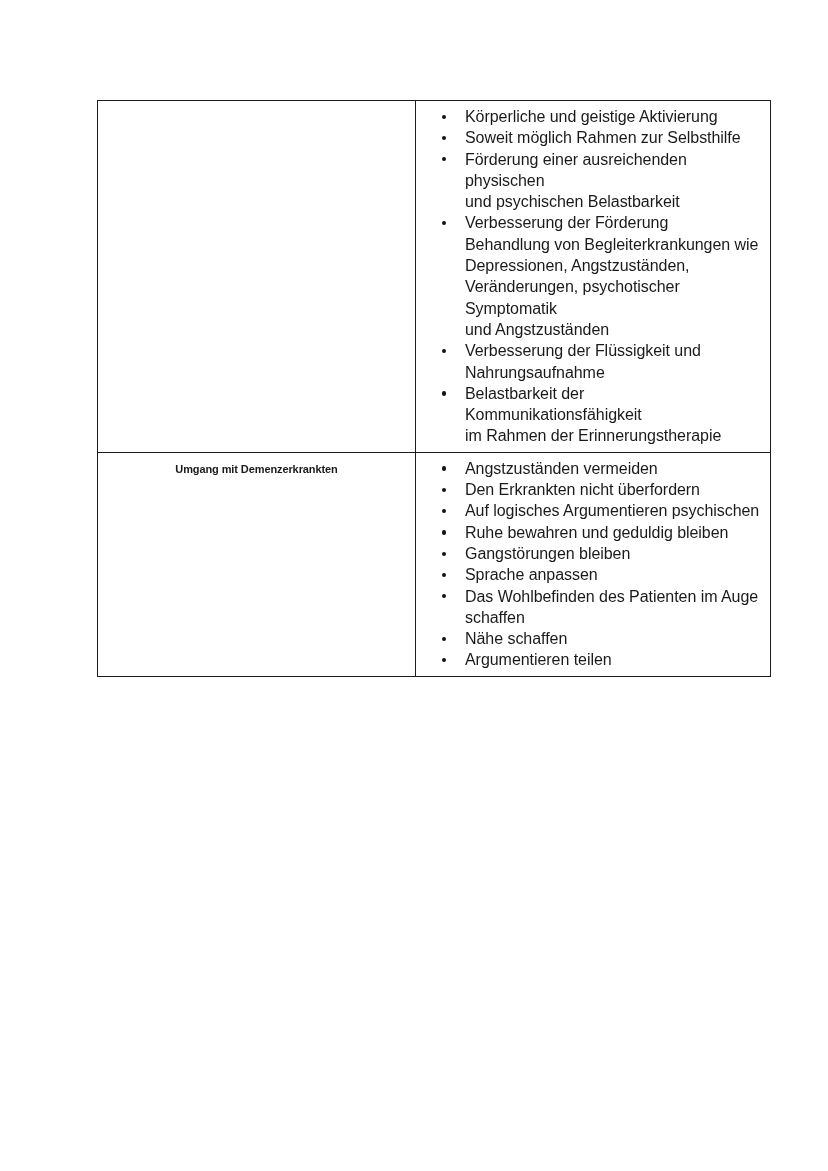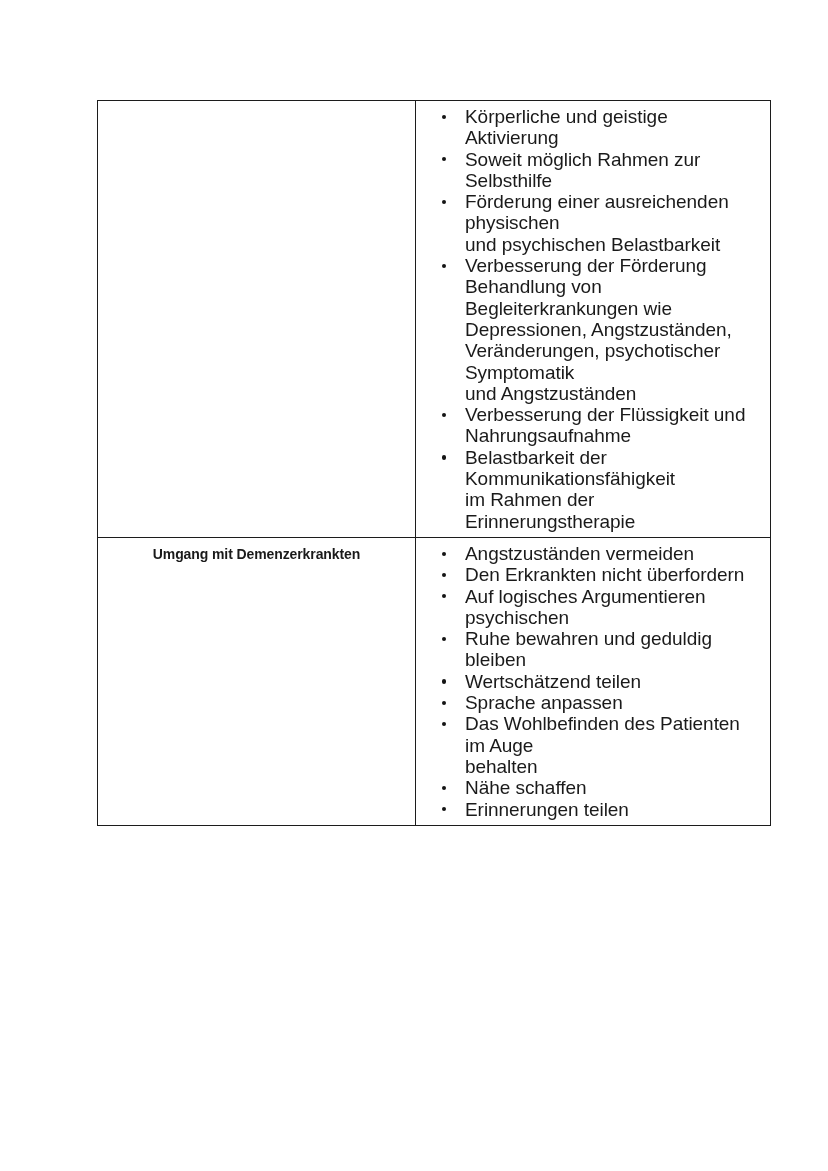--- a/index.html
+++ b/index.html
@@ -45,40 +45,40 @@
     width: 317px;
   }
   .col-content {
     width: 354px;
   }
 
   .label-cell-inner {
     padding: 6px 8px 4px 8px;
     text-align: center;
     font-weight: bold;
-    font-size: 14px;
+    font-size: 11px;
     line-height: 21.3px;
     letter-spacing: -0.1px;
   }
 
   .empty-cell-inner {
     min-height: 20px;
   }
 
   ul.bullets {
     list-style: none;
     margin: 0;
     padding: 5px 6px 5px 0;
   }
 
   ul.bullets > li {
     position: relative;
     margin: 0;
     padding: 0 2px 0 49px;
-    font-size: 19px;
+    font-size: 16px;
     line-height: 21.3px;
     letter-spacing: -0.05px;
     text-align: left;
   }
 
   ul.bullets > li::before {
     content: "";
     position: absolute;
     left: 26px;
     top: 8.6px;
@@ -131,26 +131,26 @@
       <tr>
         <td class="col-label">
           <div class="label-cell-inner">Umgang mit Demenzerkrankten</div>
         </td>
         <td class="col-content">
           <ul class="bullets">
             <li>Angstzuständen vermeiden</li>
             <li>Den Erkrankten nicht überfordern</li>
             <li>Auf logisches Argumentieren psychischen</li>
             <li>Ruhe bewahren und geduldig bleiben</li>
-            <li>Wertschätzend teilen</li>
+            <li>Gangstörungen bleiben</li>
             <li>Sprache anpassen</li>
             <li>Das Wohlbefinden des Patienten im Auge</li>
-            <li class="cont">behalten</li>
+            <li class="cont">schaffen</li>
             <li>Nähe schaffen</li>
-            <li>Erinnerungen teilen</li>
+            <li>Argumentieren teilen</li>
           </ul>
         </td>
       </tr>
 
     </tbody>
   </table>
 
 </div>
 
 </body></html>

